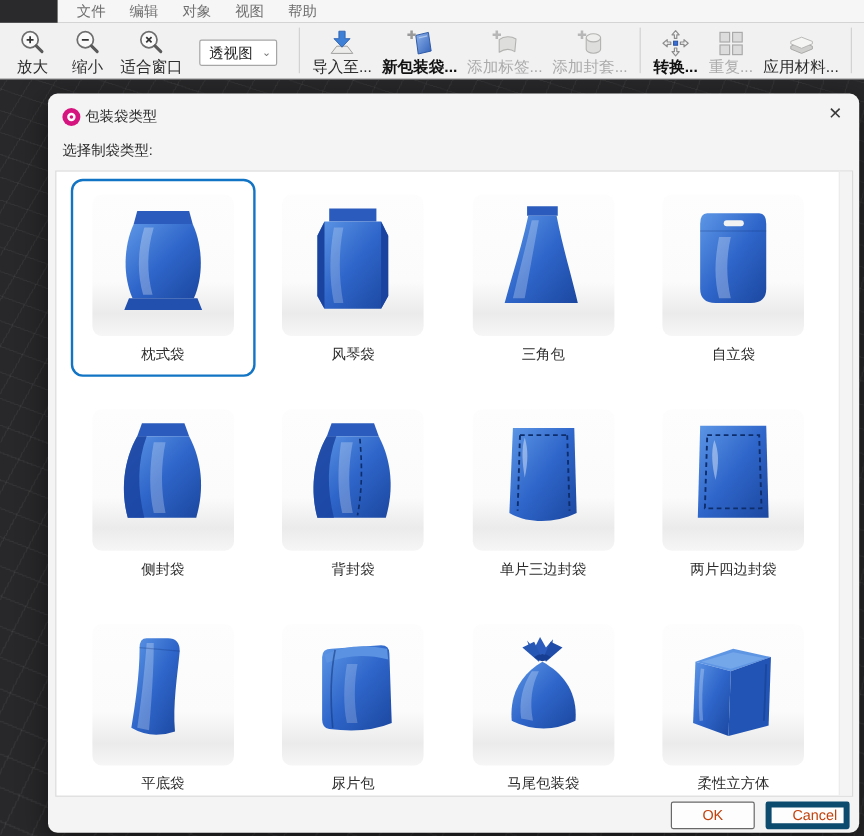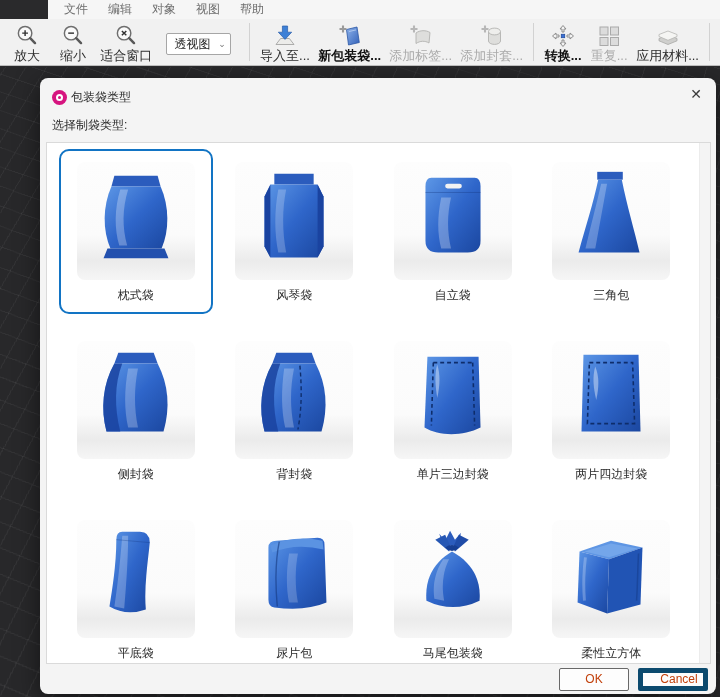--- a/index.html
+++ b/index.html
@@ -242,50 +242,50 @@
    <path d="M84 23 L90 35 L90 86 L84 97 Z" fill="#1a43a0"></path>
    <path d="M44 28 C40 50 40 72 44 92 L52 92 C48 70 48 48 52 28 Z" fill="#ffffff" opacity="0.22"></path>
               </svg>
             </div>
             <div class="tile-label">风琴袋</div>
           </div>
           <div class="tile">
             <div class="thumb">
               <svg width="118" height="118" viewBox="0 0 120 120">
                 <defs>
+                  <linearGradient id="gt" x1="0" y1="0" x2="1" y2="1">
+<stop offset="0" stop-color="#5d97e6"></stop>
+                    <stop offset="0.5" stop-color="#2f66ca"></stop>
+                    <stop offset="1" stop-color="#1b47a0"></stop>
+</linearGradient>
+                </defs>
+   <path d="M46 10 L72 10 L72 18 L46 18 Z" fill="#2b5cbd"></path>
+   <path d="M47 18 L71 18 C76 44 84 70 89 92 L27 92 C34 66 42 42 47 18 Z" fill="url(#gt)"></path>
+   <path d="M50 22 C45 44 39 66 34 88 L44 88 C48 66 52 44 56 22 Z" fill="#ffffff" opacity="0.25"></path>
+              </svg>
+            </div>
+            <div class="tile-label">三角包</div>
+          </div>
+          <div class="tile">
+            <div class="thumb">
+              <svg width="118" height="118" viewBox="0 0 120 120">
+                <defs>
                   <linearGradient id="gs" x1="0" y1="0" x2="1" y2="1">
 <stop offset="0" stop-color="#5d97e6"></stop>
                     <stop offset="0.5" stop-color="#2f66ca"></stop>
                     <stop offset="1" stop-color="#1b47a0"></stop>
 </linearGradient>
                 </defs>
    <path d="M38 16 L82 16 Q88 16 88 25 L88 80 Q88 92 75 92 L45 92 Q32 92 32 80 L32 25 Q32 16 38 16 Z" fill="url(#gs)"></path>
    <rect x="52" y="22" width="17" height="5" rx="2.5" fill="#f2f2f2"></rect>
    <path d="M32 31 L88 31" stroke="#12347c" stroke-width="1" opacity="0.35"></path>
    <path d="M48 36 C44 56 44 72 48 88 L58 88 C54 70 54 54 58 36 Z" fill="#ffffff" opacity="0.28"></path>
               </svg>
             </div>
             <div class="tile-label">自立袋</div>
-          </div>
-          <div class="tile">
-            <div class="thumb">
-              <svg width="118" height="118" viewBox="0 0 120 120">
-                <defs>
-                  <linearGradient id="gt" x1="0" y1="0" x2="1" y2="1">
-<stop offset="0" stop-color="#5d97e6"></stop>
-                    <stop offset="0.5" stop-color="#2f66ca"></stop>
-                    <stop offset="1" stop-color="#1b47a0"></stop>
-</linearGradient>
-                </defs>
-   <path d="M46 10 L72 10 L72 18 L46 18 Z" fill="#2b5cbd"></path>
-   <path d="M47 18 L71 18 C76 44 84 70 89 92 L27 92 C34 66 42 42 47 18 Z" fill="url(#gt)"></path>
-   <path d="M50 22 C45 44 39 66 34 88 L44 88 C48 66 52 44 56 22 Z" fill="#ffffff" opacity="0.25"></path>
-              </svg>
-            </div>
-            <div class="tile-label">三角包</div>
           </div>
           <div class="tile">
             <div class="thumb">
               <svg width="118" height="118" viewBox="0 0 120 120">
                 <defs>
                   <linearGradient id="gl" x1="0" y1="0" x2="1" y2="1">
 <stop offset="0" stop-color="#5d97e6"></stop>
                     <stop offset="0.5" stop-color="#2f66ca"></stop>
                     <stop offset="1" stop-color="#1b47a0"></stop>
 </linearGradient>

